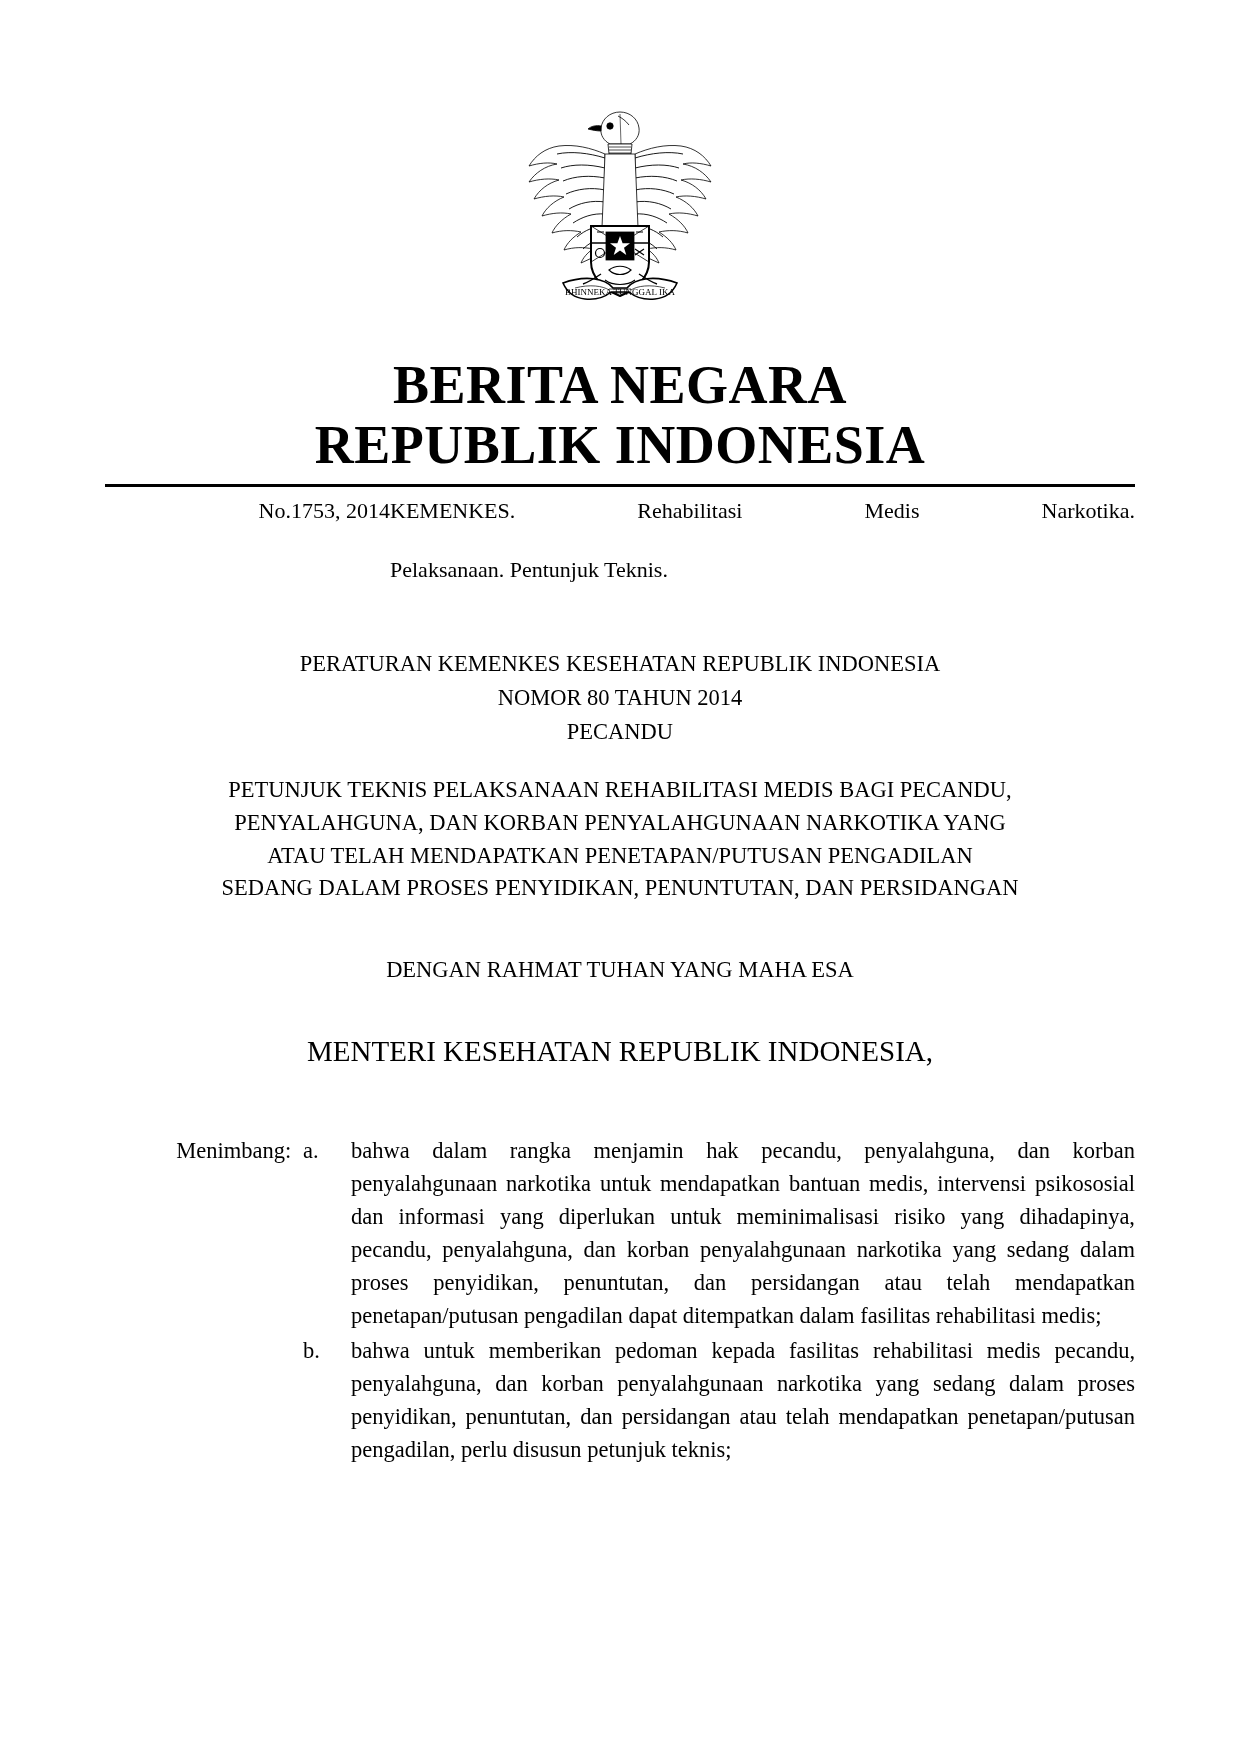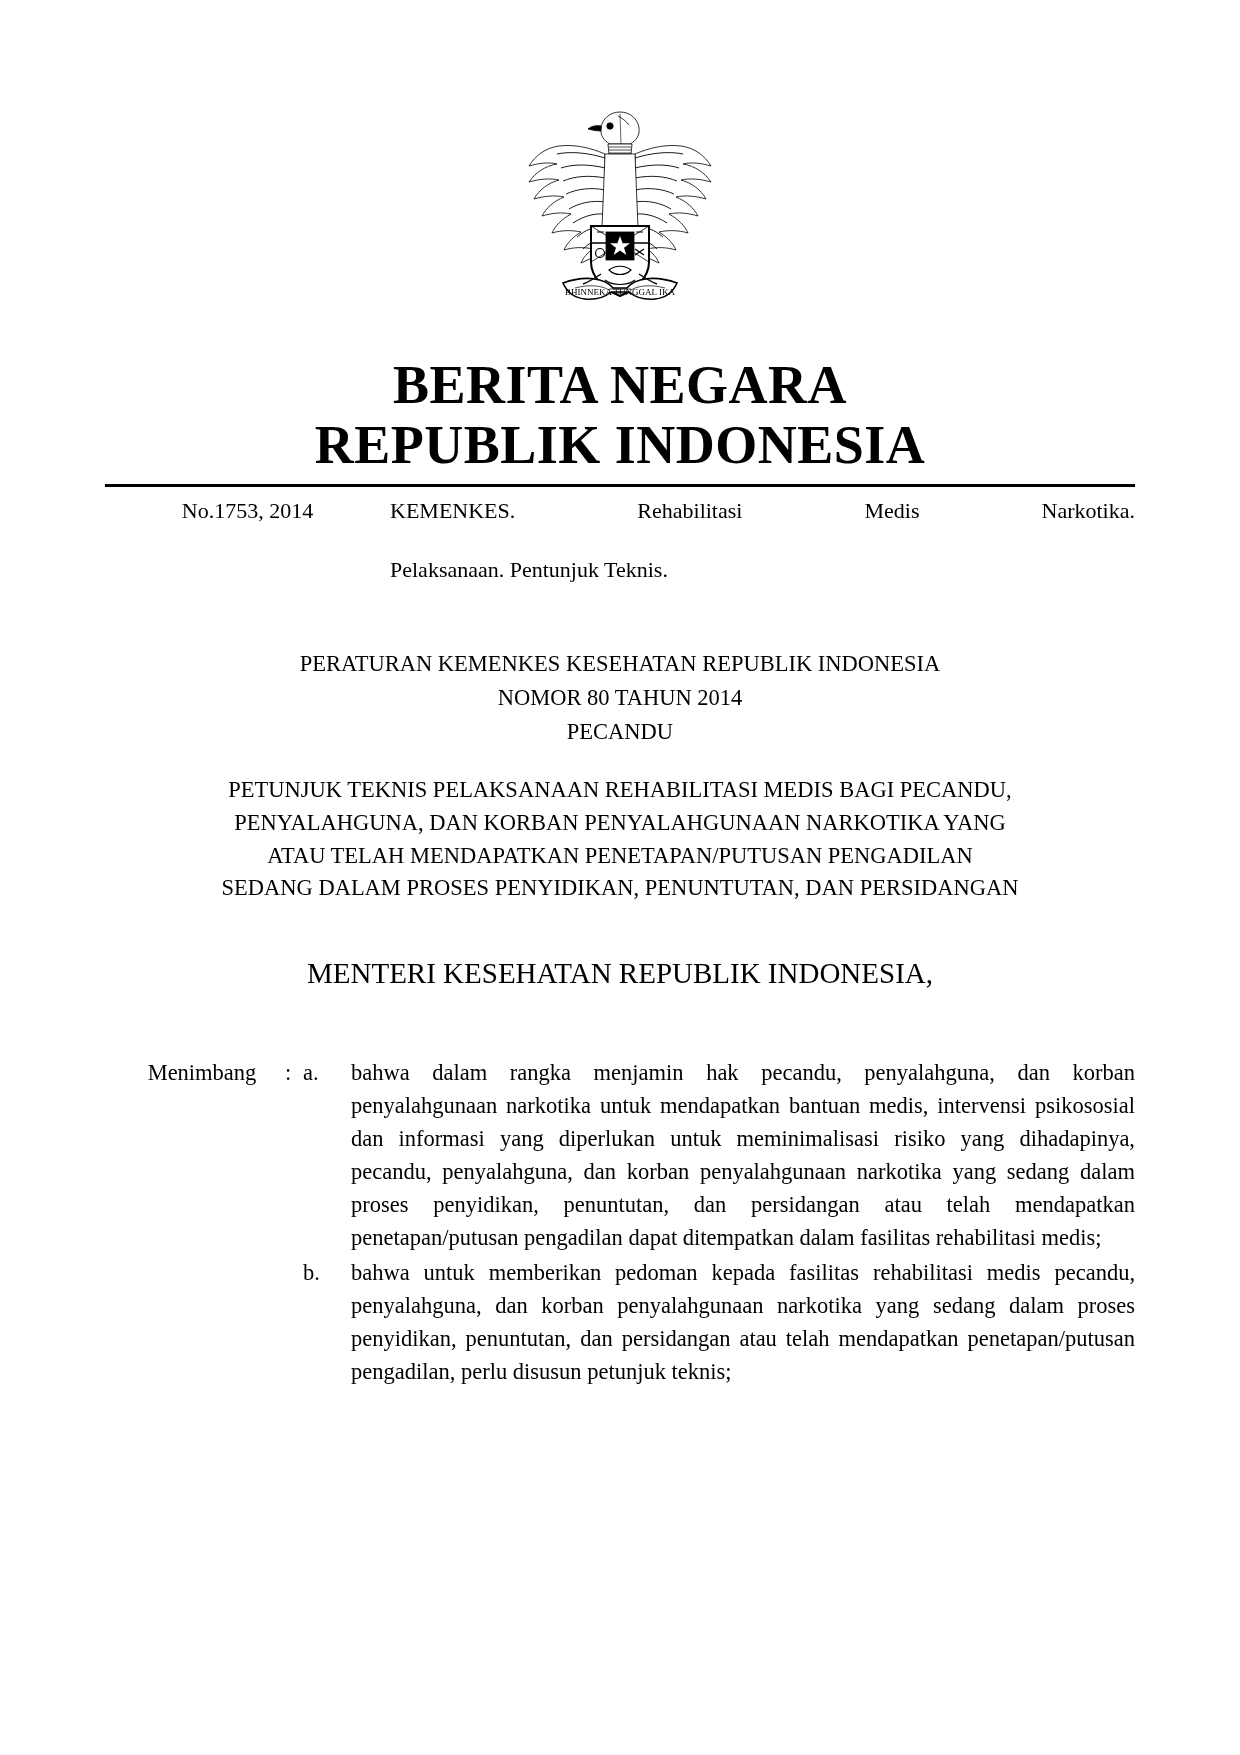--- a/index.html
+++ b/index.html
@@ -58,21 +58,21 @@
   
   .issue-row {
     display: flex;
     margin-top: 9px;
     font-size: 22px;
     line-height: 1.35;
   }
   .issue-no {
     width: 285px;
     flex: 0 0 285px;
-    text-align: center;
+    text-align: right;
   }
   .issue-subject {
     flex: 1 1 auto;
     text-align: justify;
     text-justify: inter-word;
   }
   .issue-subject .l1 { display: block; text-align: justify; }
   .issue-subject .l1::after {
     content: "";
     display: inline-block;
@@ -114,21 +114,21 @@
     font-size: 22.5px;
     line-height: 1.47;
   }
   .cons-row {
     display: flex;
     align-items: flex-start;
   }
   .cons-label {
     flex: 0 0 180px;
     width: 180px;
-    text-align: center;
+    text-align: right;
     padding-left: 14px;
     box-sizing: border-box;
   }
   .cons-colon {
     flex: 0 0 18px;
     width: 18px;
     text-align: left;
   }
   .cons-letter {
     flex: 0 0 48px;
@@ -220,20 +220,21 @@
     <span class="t-line">PECANDU</span>
   </div>
 
   <div class="title-main">
     <span class="m-line">PETUNJUK TEKNIS PELAKSANAAN REHABILITASI MEDIS BAGI PECANDU,</span>
     <span class="m-line">PENYALAHGUNA, DAN KORBAN PENYALAHGUNAAN NARKOTIKA YANG</span>
     <span class="m-line">ATAU TELAH MENDAPATKAN PENETAPAN/PUTUSAN PENGADILAN</span>
     <span class="m-line">SEDANG DALAM PROSES PENYIDIKAN, PENUNTUTAN, DAN PERSIDANGAN</span>
   </div>
 
+  <div class="blessing">DENGAN RAHMAT TUHAN YANG MAHA ESA</div>
 
   <div class="minister">MENTERI KESEHATAN REPUBLIK INDONESIA,</div>
 
   <div class="considering">
     <div class="cons-row">
       <div class="cons-label">Menimbang</div>
       <div class="cons-colon">:</div>
       <div class="cons-letter">a.</div>
       <div class="cons-text">bahwa dalam rangka menjamin hak pecandu, penyalahguna, dan korban penyalahgunaan narkotika untuk mendapatkan bantuan medis, intervensi psikososial dan informasi yang diperlukan untuk meminimalisasi risiko yang dihadapinya, pecandu, penyalahguna, dan korban penyalahgunaan narkotika yang sedang dalam proses penyidikan, penuntutan, dan persidangan atau telah mendapatkan penetapan/putusan pengadilan dapat ditempatkan dalam fasilitas rehabilitasi medis;</div>
     </div>

